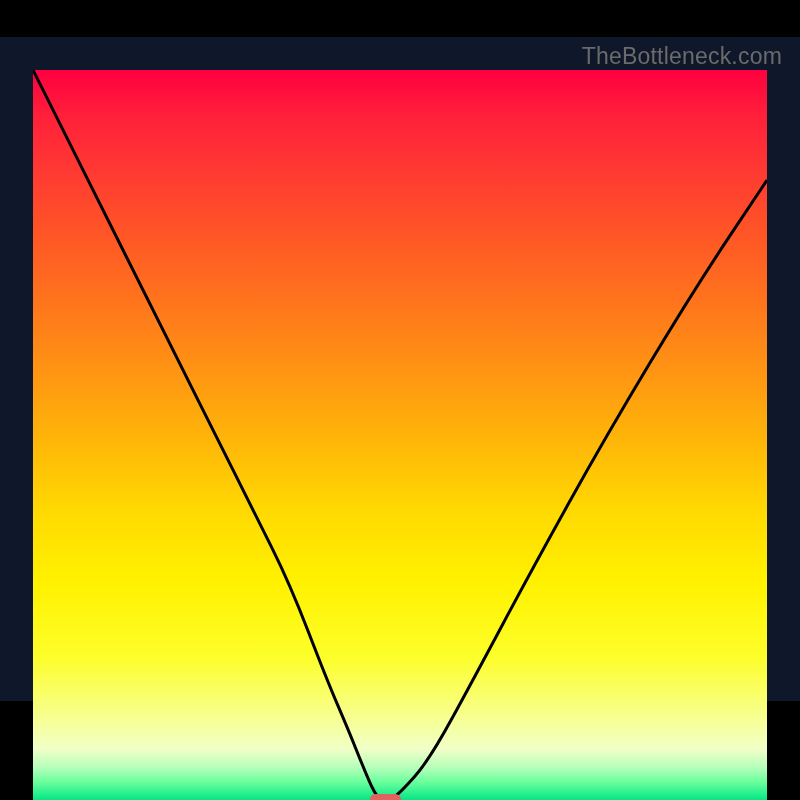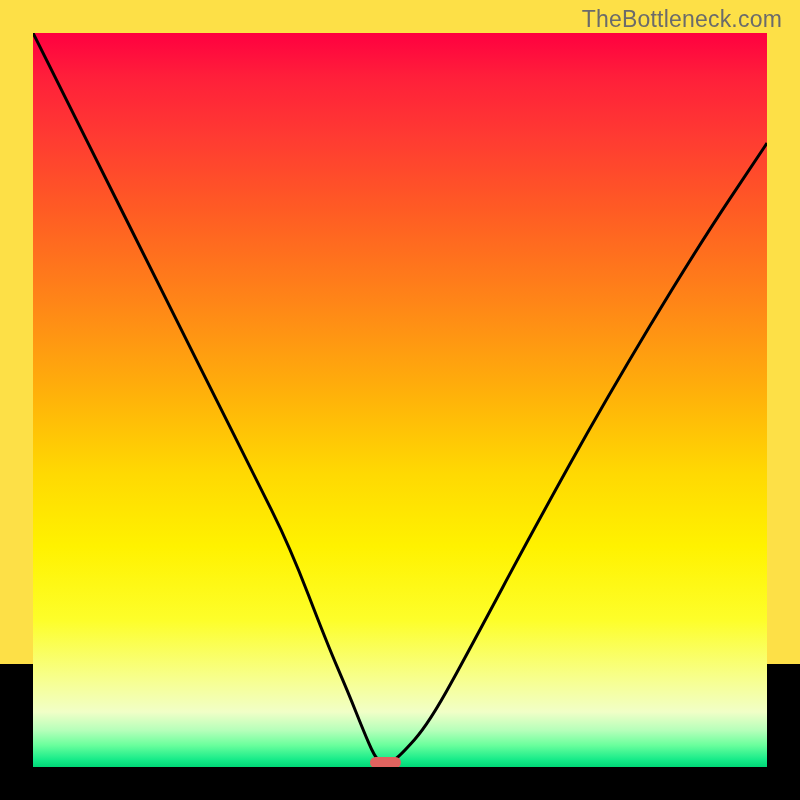--- a/index.html
+++ b/index.html
@@ -8,21 +8,22 @@
     width: 800px;
     height: 800px;
     background: #000;
     overflow: hidden;
     font-family: Arial, Helvetica, sans-serif;
   }
   .frame {
     position: relative;
     width: 800px;
     height: 664px;
-    background: #fde047;
+    background: #0f172a;
+    margin-top: 37px;
   }
   .watermark {
     position: absolute;
     top: 6px;
     right: 18px;
     color: #6b6b6b;
     font-size: 23px;
     font-weight: 400;
     letter-spacing: 0.2px;
     z-index: 10;

